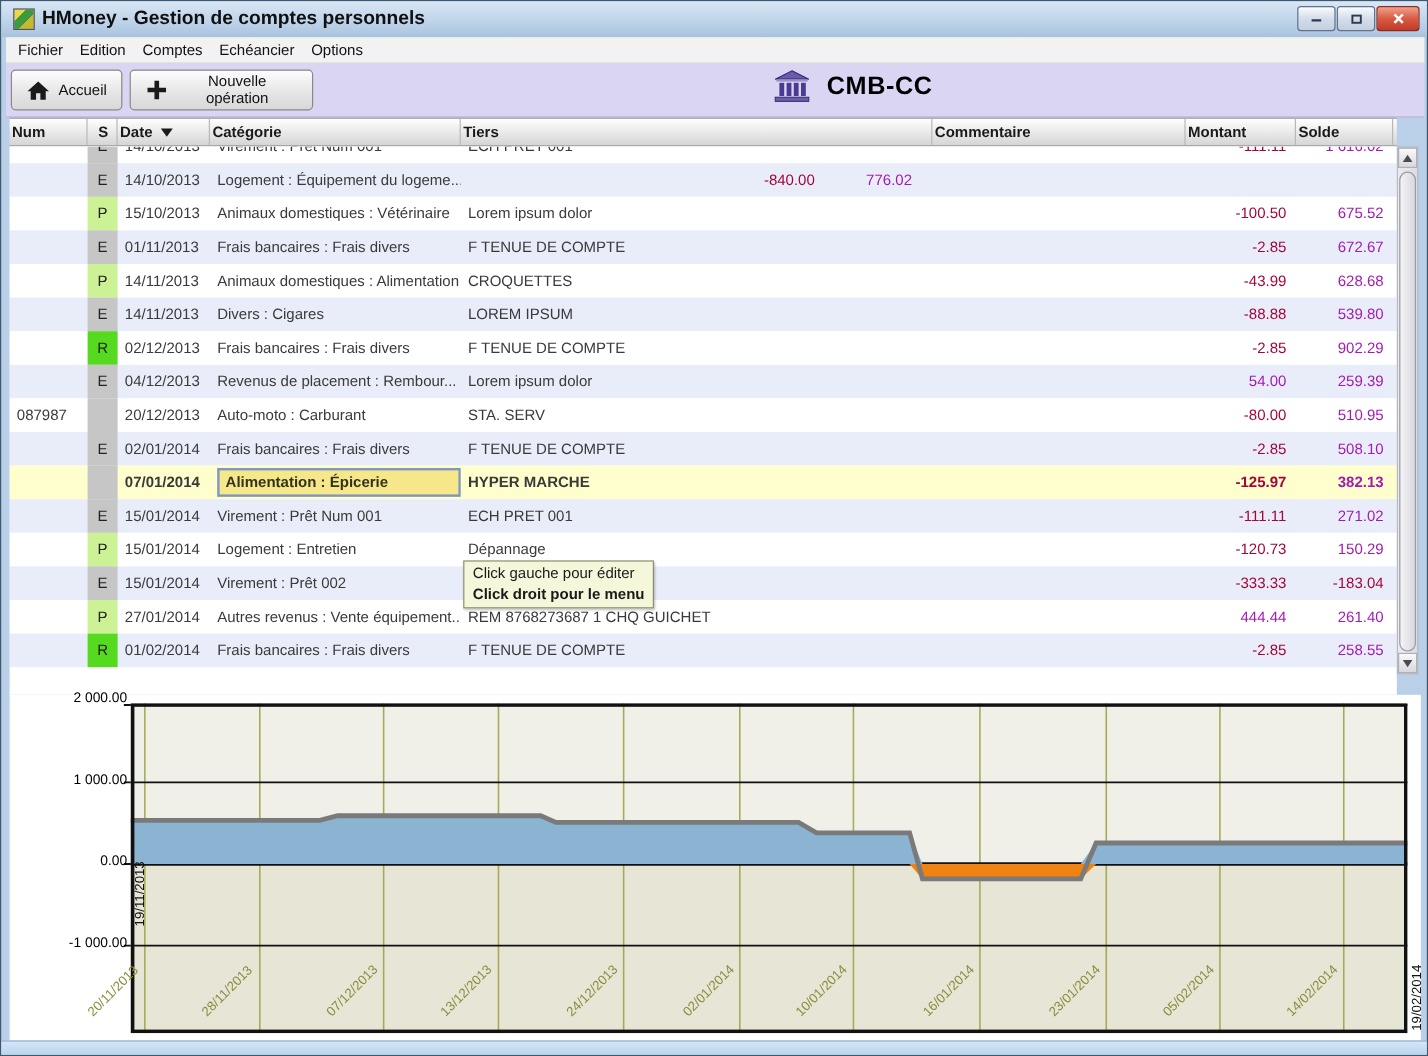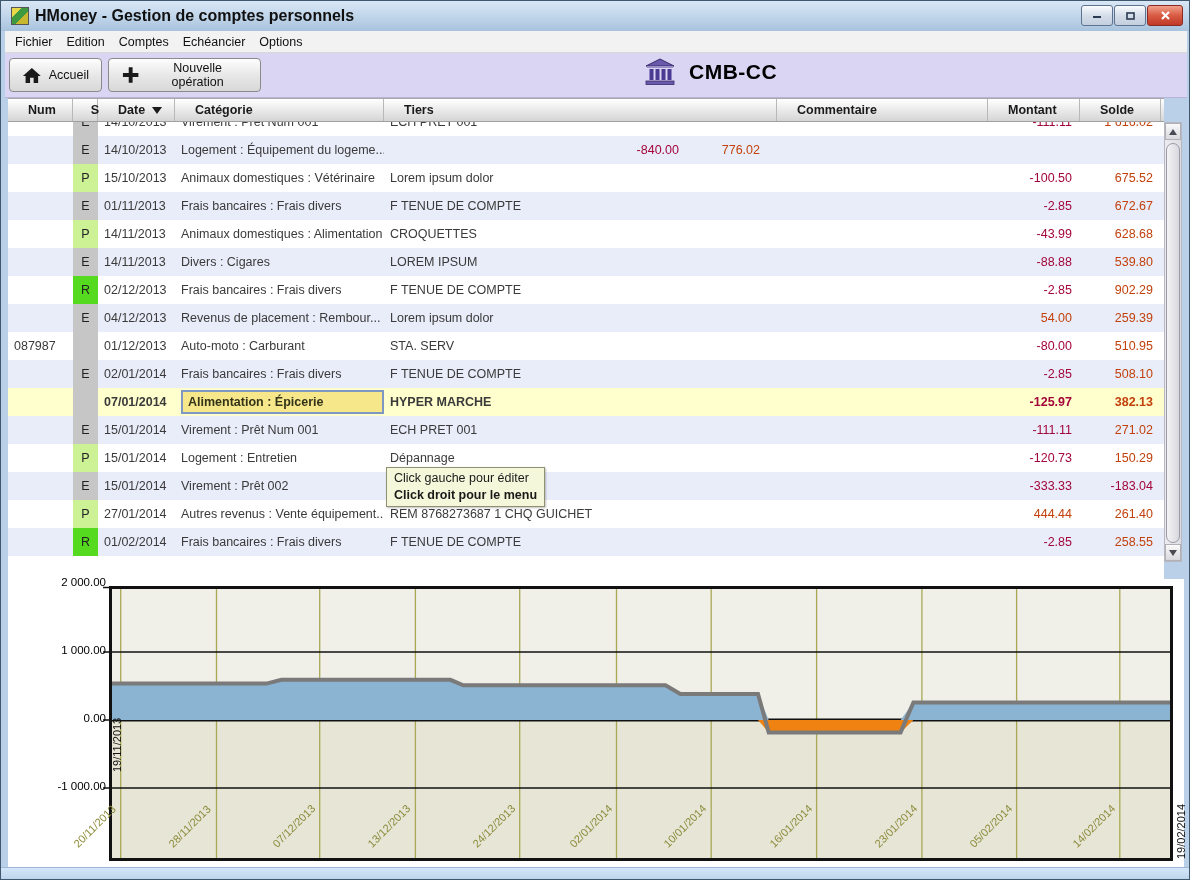--- a/index.html
+++ b/index.html
@@ -23,38 +23,38 @@
   .toolbar{position:absolute;left:4px;top:52px;width:1182px;height:45px;background:#d9d5f2;border-bottom:1px solid #b8b4d8;box-sizing:border-box;}
   .tb-btn{position:absolute;top:5px;height:34px;border:1px solid #8a8a8a;border-radius:4px;
           background:linear-gradient(#fdfdfd,#e6e6e6 55%,#d8d8d8);display:flex;align-items:center;
           font-size:12.5px;color:#111;padding:0 12px;cursor:pointer;font-family:inherit;}
   .tb-btn .lbl{margin-left:7px;}
   .acct-head{position:absolute;left:640px;top:5px;display:flex;align-items:center;}
   .acct-name{font-size:21px;font-weight:bold;color:#000;margin-left:14px;letter-spacing:0.5px;}
   
   .thead{position:absolute;left:7px;top:97px;width:1156px;height:24px;display:flex;
          background:linear-gradient(#ffffff,#e8e8e8 55%,#d5d5d5);border-top:1px solid #a8a8a8;border-bottom:1px solid #a0a0a0;box-sizing:border-box;}
-  .hcell{display:flex;align-items:center;padding-left:20px;font-size:12.5px;font-weight:bold;color:#1a1a1a;
+  .hcell{display:flex;align-items:center;padding-left:2px;font-size:12.5px;font-weight:bold;color:#1a1a1a;
          border-right:1px solid #b8b8b8;box-sizing:border-box;height:100%;cursor:pointer;}
   .sort-arrow{width:0;height:0;border-left:5px solid transparent;border-right:5px solid transparent;
               border-top:7px solid #1a1a1a;margin-left:7px;}
   .tbody{position:absolute;left:7px;top:121px;width:1156px;height:457px;background:#ffffff;overflow:hidden;}
   .trow{height:28px;background:#ffffff;cursor:pointer;}
   .trow.alt{background:#e9edf9;}
   .trow.sel{background:#ffffcd;font-weight:bold;}
   .trow.partial{height:14px;overflow:hidden;}
   .trow.partial .rin{margin-top:-14px;}
   .rin{display:flex;height:28px;align-items:center;}
   .cell{box-sizing:border-box;padding-left:6px;font-size:12.5px;color:#3a3a3a;white-space:nowrap;overflow:hidden;height:100%;display:flex;align-items:center;}
   .cell.scell{justify-content:center;padding-left:0;background:#c6c6c6;color:#222;}
   .cell.s-p{background:#cdf195;}
   .cell.s-r{background:#55da1f;}
   .cell.amt{justify-content:flex-end;padding-right:8px;padding-left:0;}
   .neg{color:#a3063a;}
-  .pos{color:#c2410c;}
+  .pos{color:#a21caf;}
   .editbox{width:203px;height:24px;background:#f6e88a;border:2px solid #7e97c3;box-sizing:border-box;
            display:flex;align-items:center;padding-left:5px;font-weight:bold;color:#33331a;}
   
   .vscroll{position:absolute;left:1163px;top:121px;width:18px;height:440px;background:linear-gradient(90deg,#ececf0,#dcdce2);border:1px solid #b8b8c0;box-sizing:border-box;}
   .sb-btn{position:absolute;left:0;width:16px;height:17px;background:linear-gradient(#fafafa,#d8d8de);border:1px solid #b0b0b8;box-sizing:border-box;display:flex;align-items:center;justify-content:center;cursor:pointer;}
   .sb-btn.up{top:0;} .sb-btn.down{bottom:0;}
   .tri-up{width:0;height:0;border-left:4px solid transparent;border-right:4px solid transparent;border-bottom:6px solid #4a4a55;}
   .tri-down{width:0;height:0;border-left:4px solid transparent;border-right:4px solid transparent;border-top:6px solid #4a4a55;}
   .sb-thumb{position:absolute;left:1px;top:20px;width:14px;height:400px;border-radius:8px;
             background:linear-gradient(90deg,#f4f4f6,#d8d8de);border:1px solid #9a9aa8;box-sizing:border-box;cursor:grab;}
@@ -253,21 +253,21 @@
           <div class="cell " style="width: 393px;">Lorem ipsum dolor</div>
           <div class="cell " style="width: 211px;"></div>
           <div class="cell amt pos" style="width: 92px;">54.00</div>
           <div class="cell amt pos" style="width: 81px;">259.39</div>
         </div>
       </div>
       <div class="trow">
         <div class="rin">
           <div class="cell " style="width: 65px;">087987</div>
           <div class="cell scell" style="width: 25px;"></div>
-          <div class="cell " style="width: 77px;">01/12/2013</div>
+          <div class="cell " style="width: 77px;">20/12/2013</div>
           <div class="cell " style="width: 209px;">Auto-moto : Carburant</div>
           <div class="cell " style="width: 393px;">STA. SERV</div>
           <div class="cell " style="width: 211px;"></div>
           <div class="cell amt neg" style="width: 92px;">-80.00</div>
           <div class="cell amt pos" style="width: 81px;">510.95</div>
         </div>
       </div>
       <div class="trow alt">
         <div class="rin">
           <div class="cell " style="width: 65px;"></div>

